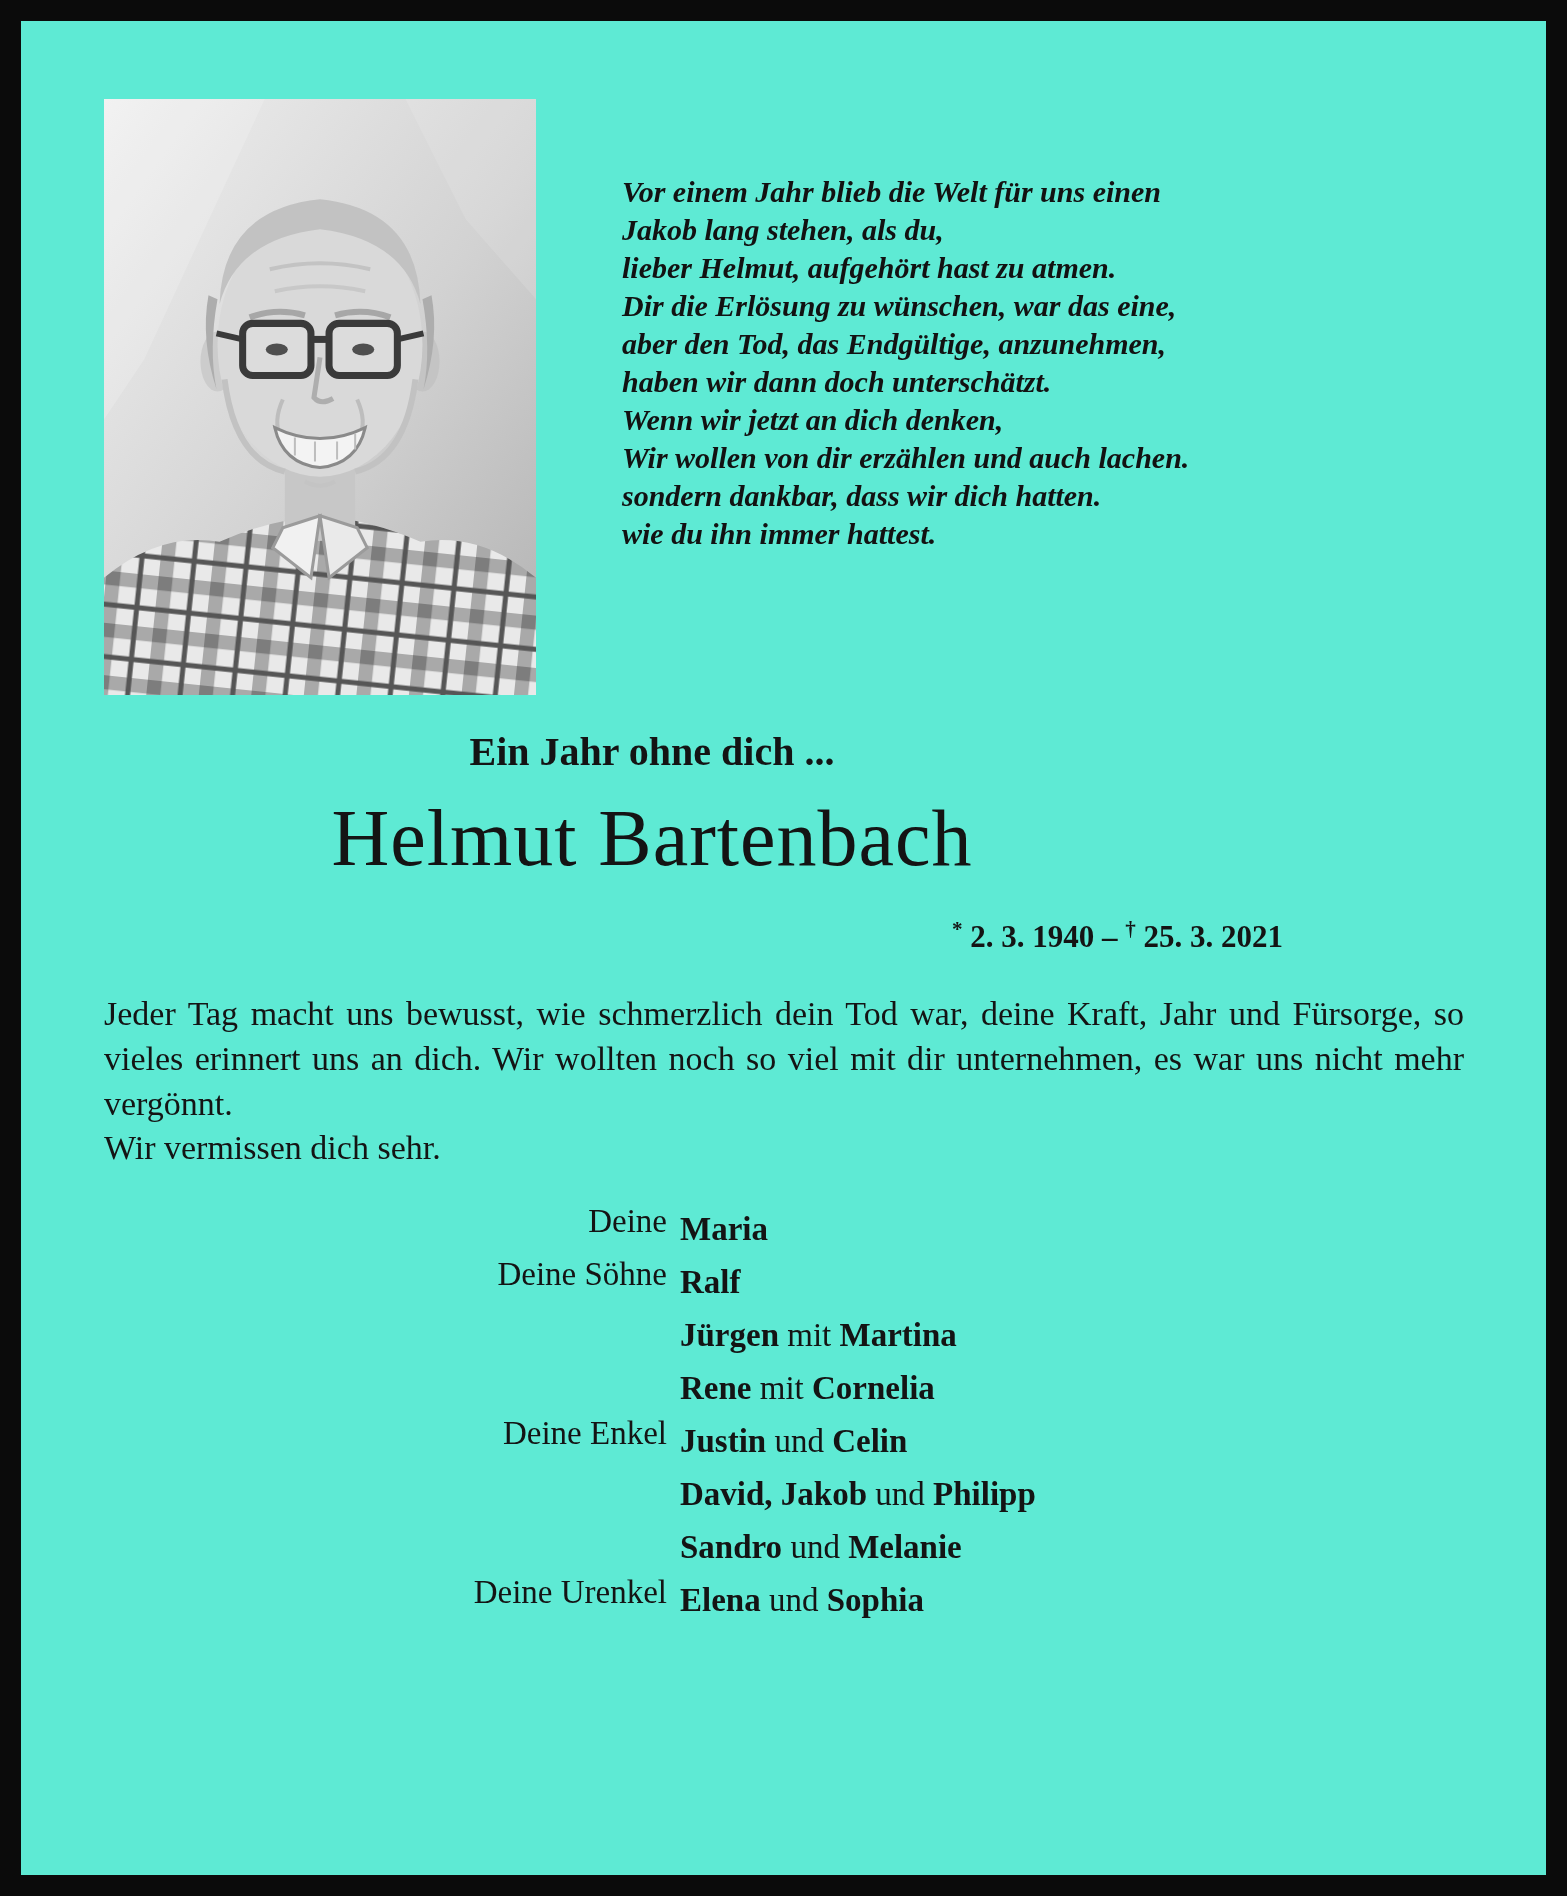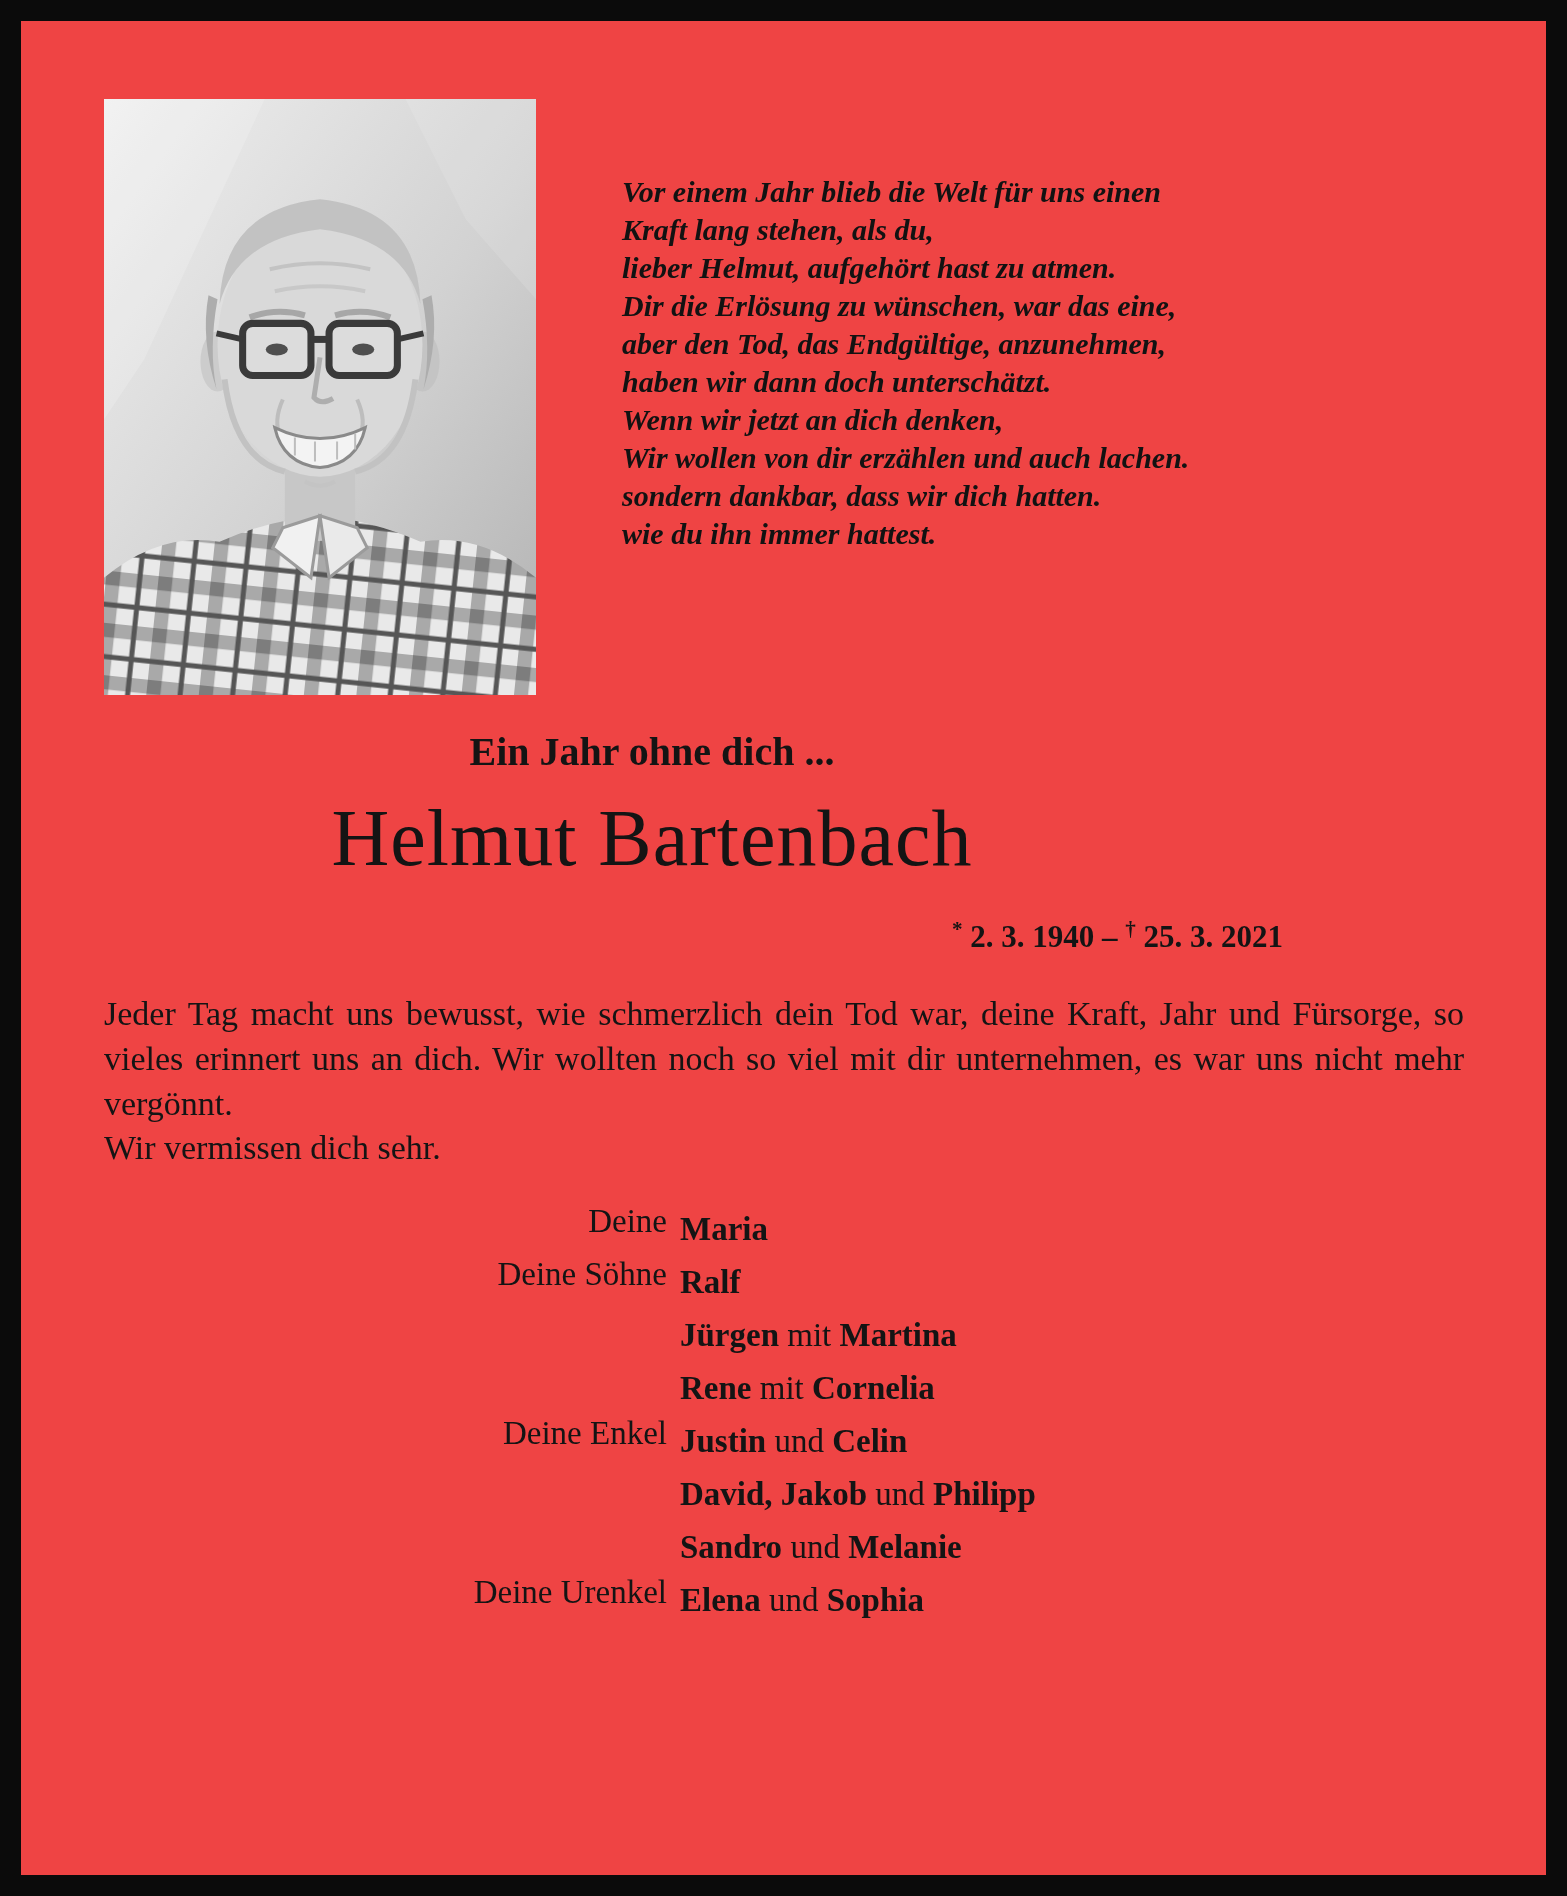--- a/index.html
+++ b/index.html
@@ -5,21 +5,21 @@
   html, body { margin: 0; padding: 0; background: #ffffff; }
   .frame {
     width: 1567px; height: 1896px;
     background: #0b0b0b;
     box-sizing: border-box;
     padding: 21px;
   }
   .card {
     position: relative;
     width: 100%; height: 100%;
-    background: #ef4444;
+    background: #5eead4;
     font-family: "Liberation Serif", serif;
     color: #141414;
     overflow: hidden;
   }
   .photo {
     position: absolute; left: 83px; top: 78px;
     width: 432px; height: 596px;
   }
   .photo svg { width: 100%; height: 100%; display: block; }
 
@@ -136,21 +136,21 @@
 
         <path d="M170,328 Q215,350 260,328 Q252,364 215,368 Q178,364 170,328 Z" fill="#f3f3f3" stroke="#8a8a8a" stroke-width="3"></path>
         <path d="M190,338 L190,356 M210,342 L210,362 M232,342 L232,360 M250,334 L250,350" stroke="#bdbdbd" stroke-width="2" fill="none"></path>
 
         <path d="M200,382 Q215,390 230,382" stroke="#c4c4c4" stroke-width="4" fill="none"></path>
       </svg>
     </div>
 
     <div class="poem">
       <div>Vor einem Jahr blieb die Welt für uns einen</div>
-      <div>Kraft lang stehen, als du,</div>
+      <div>Jakob lang stehen, als du,</div>
       <div>lieber Helmut, aufgehört hast zu atmen.</div>
       <div>Dir die Erlösung zu wünschen, war das eine,</div>
       <div>aber den Tod, das Endgültige, anzunehmen,</div>
       <div>haben wir dann doch unterschätzt.</div>
       <div>Wenn wir jetzt an dich denken,</div>
       <div>Wir wollen von dir erzählen und auch lachen.</div>
       <div>sondern dankbar, dass wir dich hatten.</div>
       <div>wie du ihn immer hattest.</div>
     </div>
 

